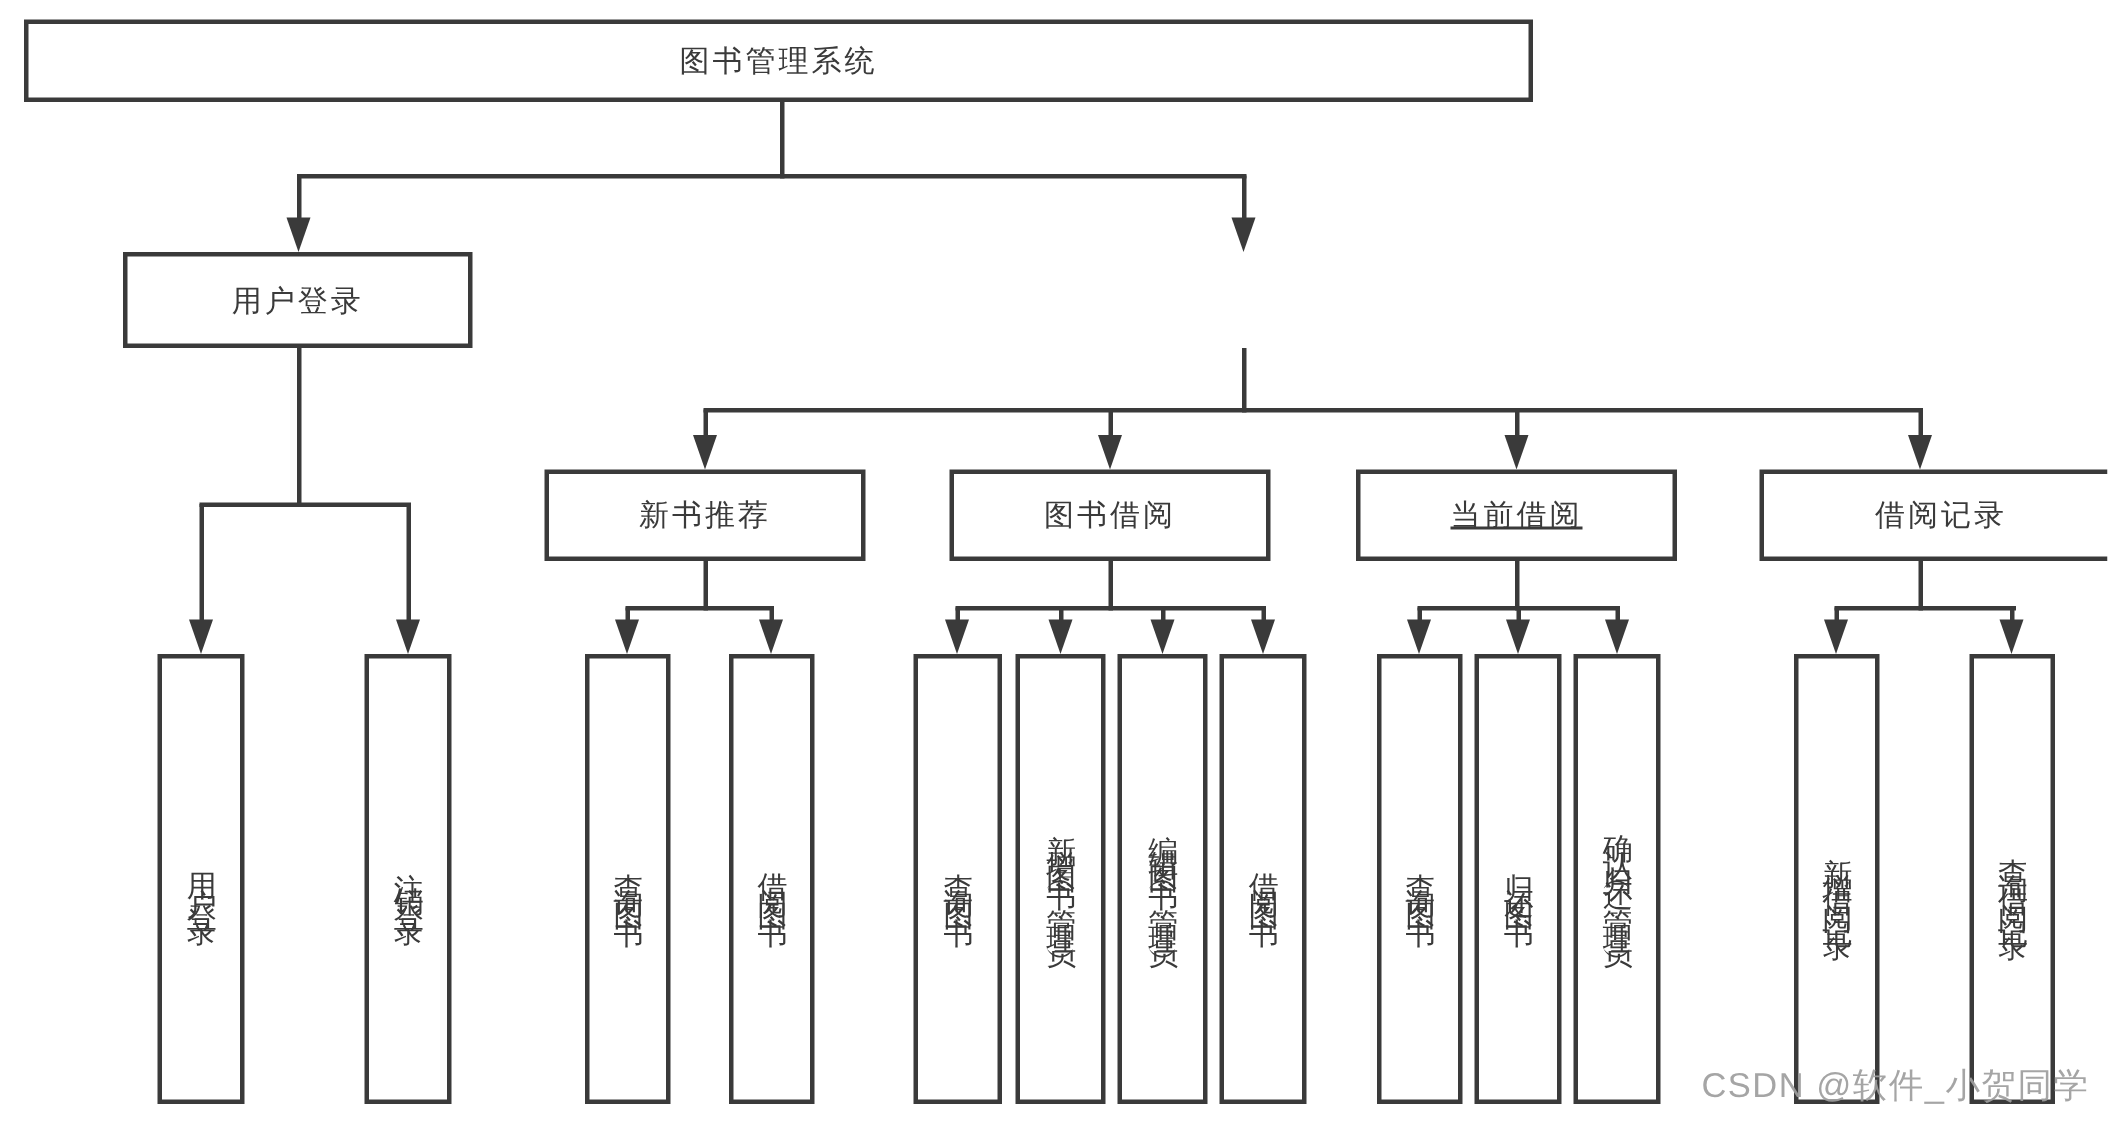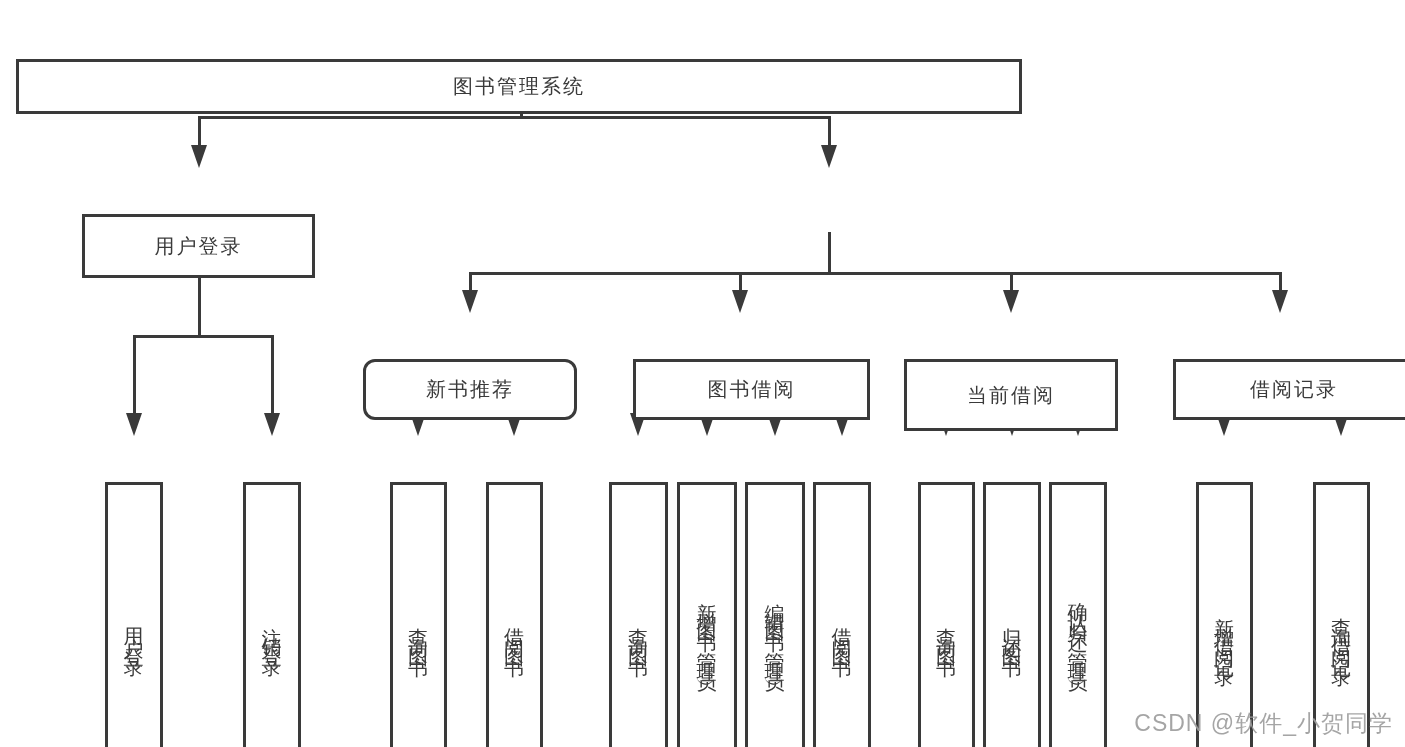--- a/index.html
+++ b/index.html
@@ -7,21 +7,21 @@
   }
   html,body{margin:0;padding:0;background:#fff;}
   .canvas{
     position:relative; width:1405px; height:747px; background:var(--bg);
     font-family:"Liberation Sans","DejaVu Sans",sans-serif; overflow:hidden;
   }
   .node{
     position:absolute; box-sizing:border-box; border:3px solid var(--line);
     background:#fff; color:var(--text); font-size:20px;
     display:flex; align-items:center; justify-content:center;
-    letter-spacing:2px; white-space:nowrap;margin-top:46px;
+    letter-spacing:2px; white-space:nowrap;
   }
   .node.vert{
     writing-mode:vertical-rl; text-orientation:mixed;
     letter-spacing:10px; line-height:1;
   }
   .line{position:absolute; background:var(--line);}
   .arrow{
     position:absolute; width:0; height:0;
     border-left:8px solid transparent; border-right:8px solid transparent;
     border-top:23px solid var(--line);
@@ -85,28 +85,28 @@
     <div class="line" style="left: 1278.5px; top: 374px; width: 3px; height: 33px;"></div>
     <div class="line" style="left: 1222.5px; top: 403.5px; width: 121px; height: 3px;"></div>
     <div class="line" style="left: 1222.5px; top: 405px; width: 3px; height: 11px;"></div>
     <div class="arrow" style="left: 1216px; top: 413px;"></div>
     <div class="line" style="left: 1339.5px; top: 405px; width: 3px; height: 11px;"></div>
     <div class="arrow" style="left: 1333px; top: 413px;"></div>
     <div class="node" style="left: 16px; top: 13px; width: 1006px; height: 55px;">图书管理系统</div>
     <div class="node" style="left: 82px; top: 168px; width: 233px; height: 64px;">用户登录</div>
     <div class="node vert" style="left: 105px; top: 436px; width: 58px; height: 300px;">用户登录</div>
     <div class="node vert" style="left: 243px; top: 436px; width: 58px; height: 300px;">注销登录</div>
-    <div class="node" style="left: 363px; top: 313px; width: 214px; height: 61px; border-radius: 12px;">新书推荐</div>
+    <div class="node" style="left: 363px; top: 313px; width: 214px; height: 61px;">新书推荐</div>
     <div class="node vert" style="left: 390px; top: 436px; width: 57px; height: 300px;">查询图书</div>
     <div class="node vert" style="left: 486px; top: 436px; width: 57px; height: 300px;">借阅图书</div>
-    <div class="node" style="left: 633px; top: 313px; width: 237px; height: 61px;">图书借阅</div>
+    <div class="node" style="left: 633px; top: 313px; width: 214px; height: 61px;">图书借阅</div>
     <div class="node vert" style="left: 609px; top: 436px; width: 59px; height: 300px;">查询图书</div>
     <div class="node vert" style="left: 677px; top: 436px; width: 60px; height: 300px;">新增图书（管理员）</div>
     <div class="node vert" style="left: 745px; top: 436px; width: 60px; height: 300px;">编辑图书（管理员）</div>
     <div class="node vert" style="left: 813px; top: 436px; width: 58px; height: 300px;">借阅图书</div>
-    <div class="node" style="left: 904px; top: 313px; width: 214px; height: 72px;">当前借阅</div>
+    <div class="node" style="left: 904px; top: 313px; width: 214px; height: 61px; text-decoration: underline;">当前借阅</div>
     <div class="node vert" style="left: 918px; top: 436px; width: 57px; height: 300px;">查询图书</div>
     <div class="node vert" style="left: 983px; top: 436px; width: 58px; height: 300px;">归还图书</div>
     <div class="node vert" style="left: 1049px; top: 436px; width: 58px; height: 300px;">确认归还（管理员）</div>
     <div class="node" style="left: 1173px; top: 313px; width: 242px; height: 61px;">借阅记录</div>
     <div class="node vert" style="left: 1196px; top: 436px; width: 57px; height: 300px;">新增借阅记录</div>
     <div class="node vert" style="left: 1313px; top: 436px; width: 57px; height: 300px;">查询借阅记录</div>
   </div>
 
 </body></html>

